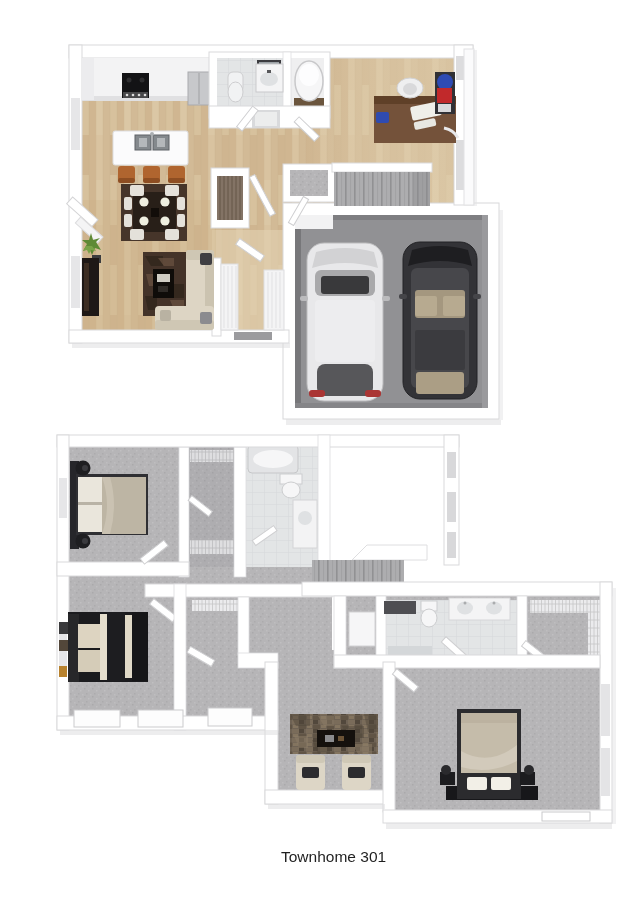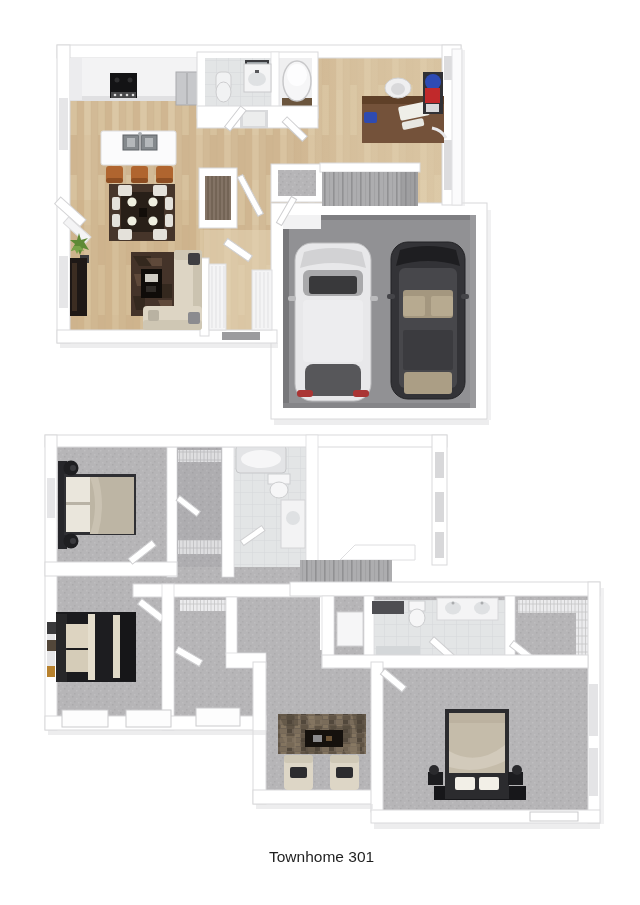--- a/index.html
+++ b/index.html
@@ -1,17 +1,17 @@
 <!DOCTYPE html>
 <html><head>
 <meta charset="utf-8">
 <title>Townhome 301</title>
 <style>
 html,body{margin:0;padding:0;background:#ffffff;}
-#page{width:588px;height:905px;position:relative;background:#ffffff;font-family:"Liberation Sans",sans-serif;}
+#page{width:588px;height:905px;position:relative;background:#ffffff;font-family:"Liberation Sans",sans-serif;margin-left:12px;}
 svg{display:block;}
 </style>
 </head>
 <body>
 <div id="page">
 <svg width="640" height="905" viewBox="0 0 640 905">
 <defs>
 <pattern id="wood" width="28" height="90" patternUnits="userSpaceOnUse">
 <rect width="28" height="90" fill="#d6bf9a"></rect>
 <rect x="0" width="7" height="90" fill="#d9c3a0"></rect>

